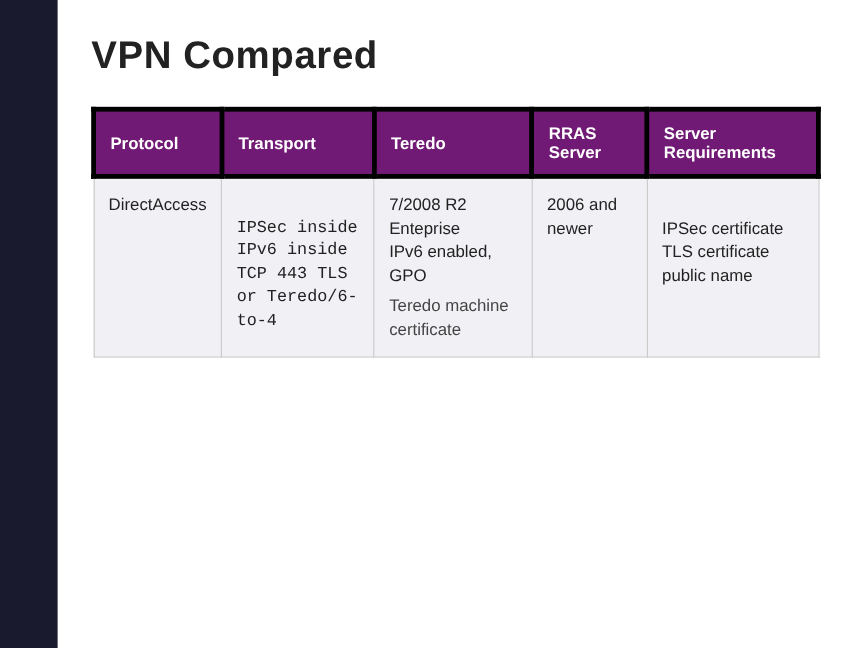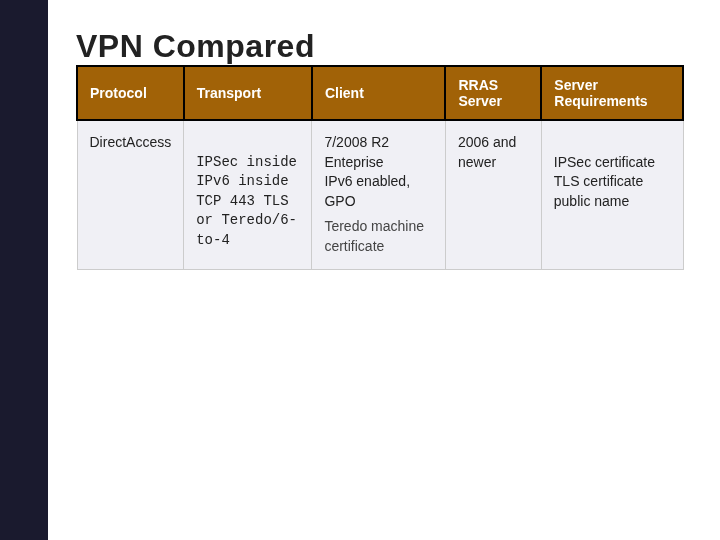--- a/index.html
+++ b/index.html
@@ -35,36 +35,37 @@
 
     .content {
       margin-left: 48px;
       padding: 28px 36px 28px 28px;
     }
 
     .slide-title {
       font-size: 32px;
       font-weight: bold;
       color: #222;
+      margin-bottom: 24px;
       letter-spacing: 0.5px;
     }
 
     .comparison-table {
       width: 100%;
       border-collapse: collapse;
       font-size: 14px;
     }
 
     .comparison-table thead tr th {
-      background: #a16207;
+      background: #701a75;
       color: #ffffff;
       padding: 10px 12px;
       text-align: left;
       font-weight: 600;
-      border: 2px solid #000000;
+      border: 4px solid #000000;
     }
 
     .comparison-table tbody tr td {
       padding: 12px 12px;
       vertical-align: top;
       border: 1px solid #cccccc;
       color: #222;
       line-height: 1.4;
     }
 
@@ -87,21 +88,21 @@
 <div class="slide">
   <div class="left-bar"></div>
   <div class="content">
     <div class="slide-title">VPN  Compared</div>
 
     <table class="comparison-table">
       <thead>
         <tr>
           <th>Protocol</th>
           <th>Transport</th>
-          <th>Client</th>
+          <th>Teredo</th>
           <th>RRAS Server</th>
           <th>Server Requirements</th>
         </tr>
       </thead>
       <tbody>
         <tr>
           <td>DirectAccess</td>
           <td style="white-space: pre-line; font-family: Liberation Mono, monospace;">
             <span>IPSec inside
 IPv6 inside

